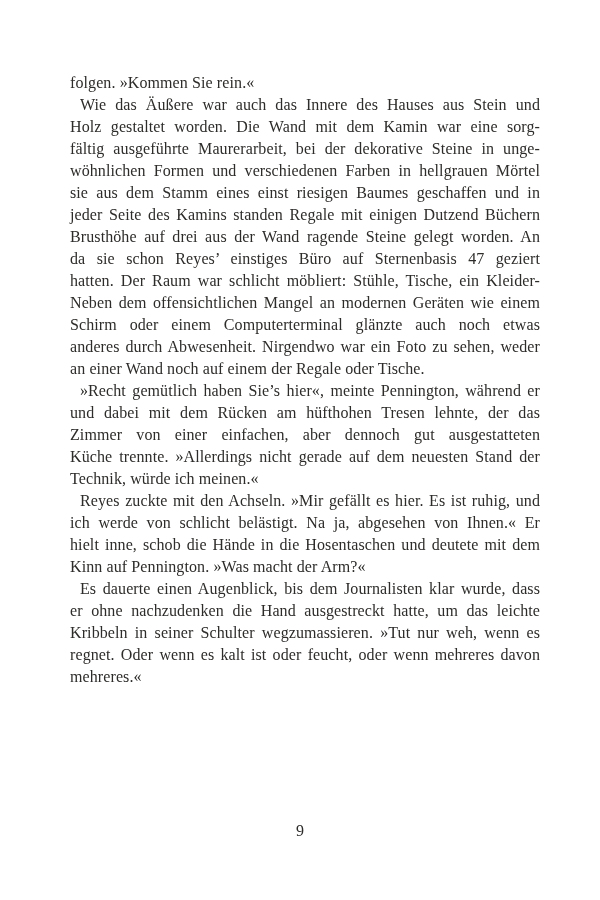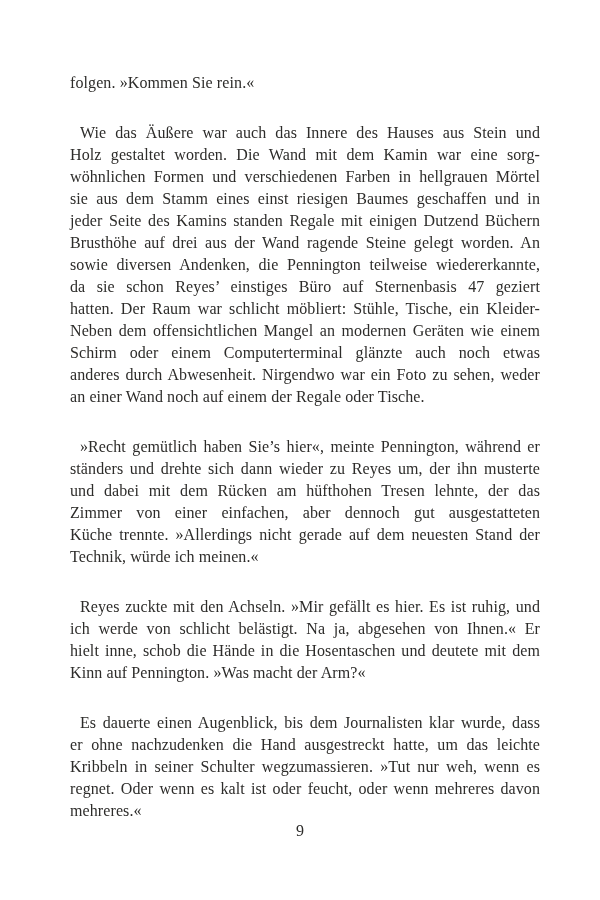--- a/index.html
+++ b/index.html
@@ -38,21 +38,20 @@
     text-align: left;
     white-space: nowrap;
   }
   .line.just {
     text-align: justify;
     text-align-last: justify;
     white-space: normal;
   }
   .line.indent {
     text-indent: 10px;
-    margin-top: 28px;
   }
   .page-number {
     position: absolute;
     top: 820px;
     left: 0;
     width: 600px;
     text-align: center;
     font-size: 16px;
     line-height: 22px;
     color: #2d2c2a;
@@ -62,35 +61,34 @@
 <body>
 
 <div class="book-page">
   <div class="text-block">
       <div class="paragraph">
         <div class="line">folgen. »Kommen Sie rein.«</div>
       </div>
       <div class="paragraph">
         <div class="line just indent">Wie das Äußere war auch das Innere des Hauses aus Stein und</div>
         <div class="line just">Holz gestaltet worden. Die Wand mit dem Kamin war eine sorg-</div>
+        <div class="line just">fältig ausgeführte Maurerarbeit, bei der dekorative Steine in unge-</div>
         <div class="line just">wöhnlichen Formen und verschiedenen Farben in hellgrauen Mörtel</div>
         <div class="line just">sie aus dem Stamm eines einst riesigen Baumes geschaffen und in</div>
         <div class="line just">jeder Seite des Kamins standen Regale mit einigen Dutzend Büchern</div>
         <div class="line just">Brusthöhe auf drei aus der Wand ragende Steine gelegt worden. An</div>
-        <div class="line just">sowie diversen Andenken, die Pennington teilweise wiedererkannte,</div>
         <div class="line just">da sie schon Reyes’ einstiges Büro auf Sternenbasis 47 geziert</div>
         <div class="line just">hatten. Der Raum war schlicht möbliert: Stühle, Tische, ein Kleider-</div>
         <div class="line just">Neben dem offensichtlichen Mangel an modernen Geräten wie einem</div>
         <div class="line just">Schirm oder einem Computerterminal glänzte auch noch etwas</div>
         <div class="line just">anderes durch Abwesenheit. Nirgendwo war ein Foto zu sehen, weder</div>
         <div class="line">an einer Wand noch auf einem der Regale oder Tische.</div>
       </div>
       <div class="paragraph">
         <div class="line just indent">»Recht gemütlich haben Sie’s hier«, meinte Pennington, während er</div>
-        <div class="line just">ständers und drehte sich dann wieder zu Reyes um, der ihn musterte</div>
         <div class="line just">und dabei mit dem Rücken am hüfthohen Tresen lehnte, der das</div>
         <div class="line just">Zimmer von einer einfachen, aber dennoch gut ausgestatteten</div>
         <div class="line just">Küche trennte. »Allerdings nicht gerade auf dem neuesten Stand der</div>
         <div class="line">Technik, würde ich meinen.«</div>
       </div>
       <div class="paragraph">
         <div class="line just indent">Reyes zuckte mit den Achseln. »Mir gefällt es hier. Es ist ruhig, und</div>
         <div class="line just">ich werde von schlicht belästigt. Na ja, abgesehen von Ihnen.« Er</div>
         <div class="line just">hielt inne, schob die Hände in die Hosentaschen und deutete mit dem</div>
         <div class="line">Kinn auf Pennington. »Was macht der Arm?«</div>

